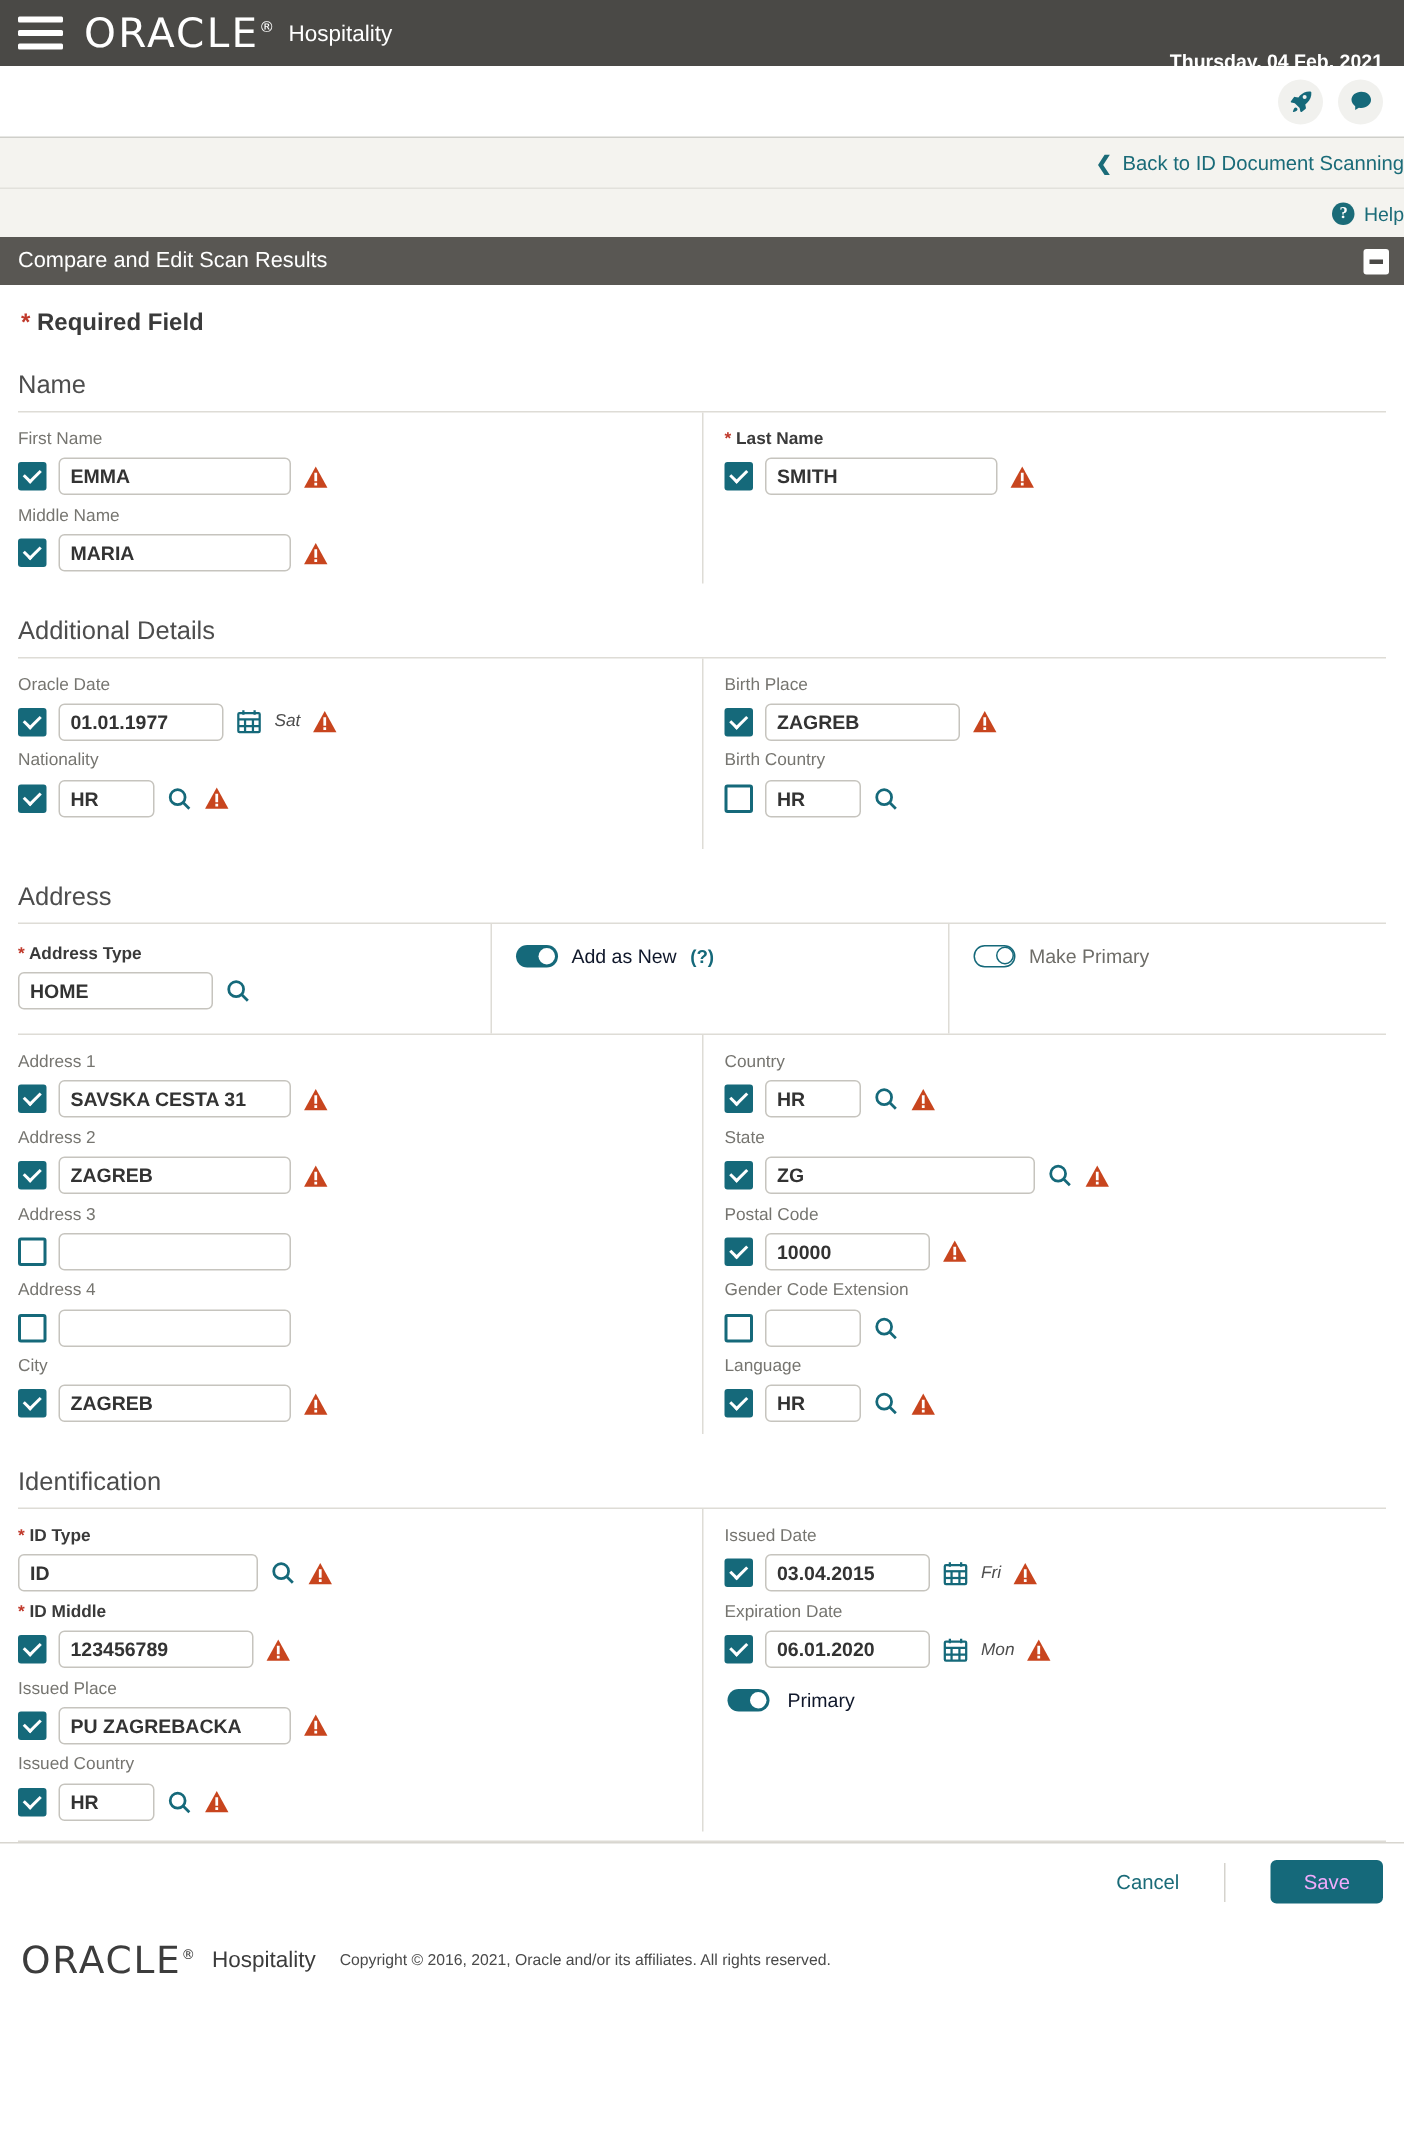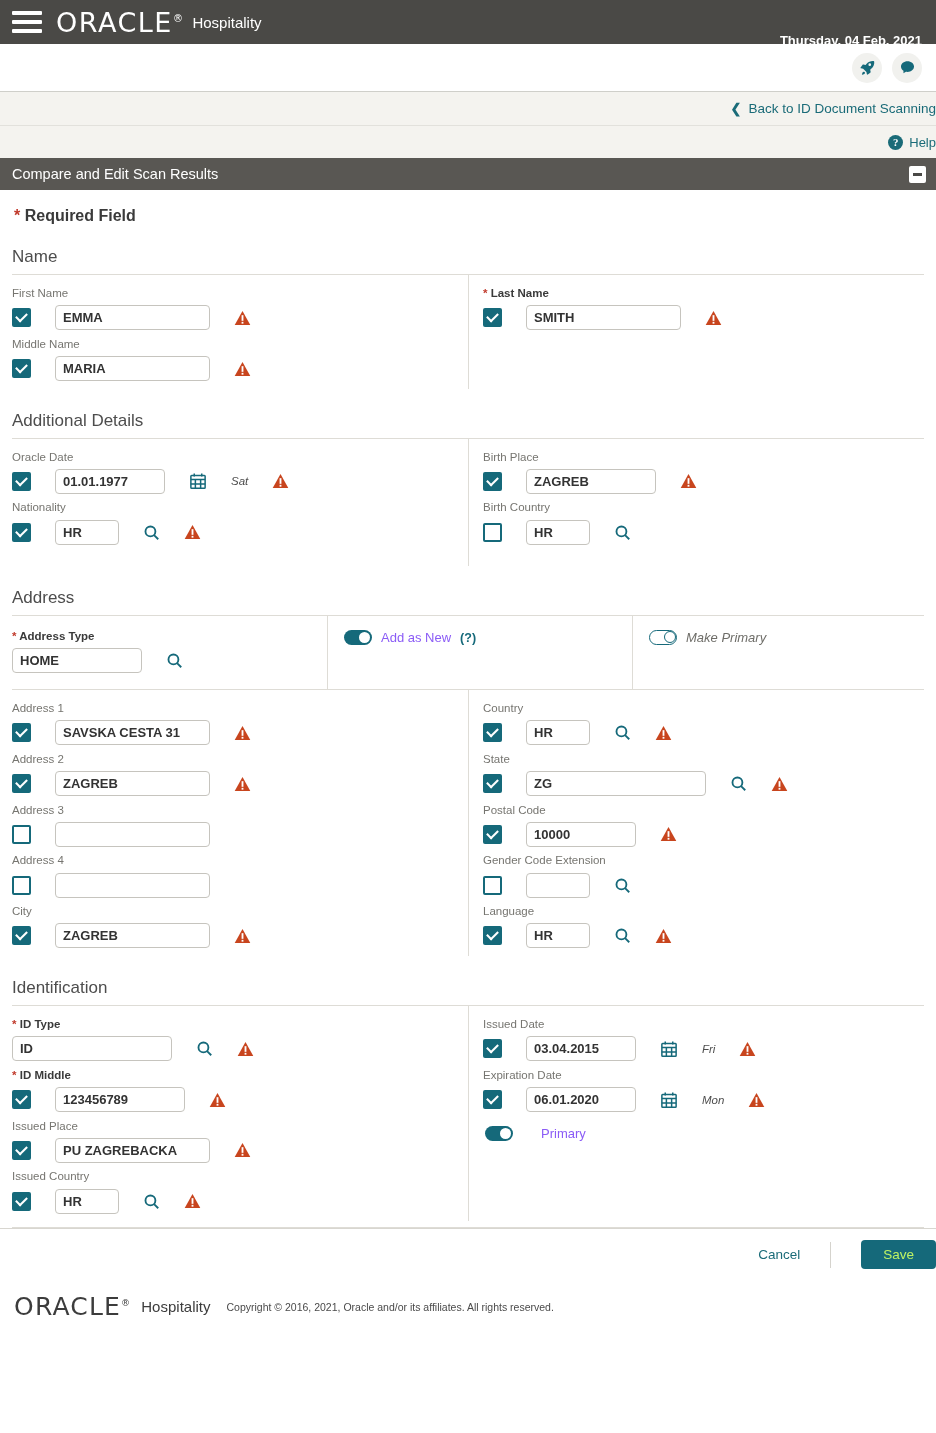--- a/index.html
+++ b/index.html
@@ -103,21 +103,21 @@
 
   .cols { display: flex; position: relative; }
   .col { width: 50%; padding-top: 12px; }
   .col.left { padding-right: 10px; }
   .col.right { padding-left: 14px; }
   .col-divider { border-left: 1px solid #dedcd6; }
 
   .field { margin-bottom: 6px; }
   .field-label { font-size: 11.5px; color: #767570; margin-bottom: 3px; line-height: 1.2; }
   .field-label.req { color: #3a3a3a; font-weight: bold; font-size: 11.5px; }
-  .field-row { display: flex; align-items: center; gap: 24px; height: 28px; }
+  .field-row { display: flex; align-items: center; gap: 8px; height: 28px; }
 
   
   .cbox {
     width: 19px; height: 19px; border-radius: 2px; flex: 0 0 19px;
     display: flex; align-items: center; justify-content: center; cursor: pointer;
   }
   .cbox.on { background: #15697a; }
   .cbox.on::after {
     content: ""; width: 9px; height: 5px;
     border-left: 2.2px solid #fff; border-bottom: 2.2px solid #fff;
@@ -165,44 +165,44 @@
   .toggle.on { background: #15697a; }
   .toggle.on::after {
     content: ""; position: absolute; width: 11px; height: 11px; border-radius: 50%;
     background: #fff; top: 2px; right: 2px;
   }
   .toggle.off { background: #fff; border: 1.6px solid #15697a; }
   .toggle.off::after {
     content: ""; position: absolute; width: 10px; height: 10px; border-radius: 50%;
     background: #fff; border: 1.6px solid #15697a; top: -0.3px; right: -0.3px;
   }
-  .toggle-label { font-size: 13px; color: #8b5cf6; }
+  .toggle-label { font-size: 13px; color: #0f172a; }
   .toggle-label.dim { color: #6e6d68; }
   .hint-q { color: #15697a; font-size: 12.5px; font-weight: bold; cursor: pointer; }
 
   
   .addr-type-row { display: flex; align-items: stretch; }
   .atr-cell { padding: 14px 0 14px 0; }
   .atr-1 { width: 315px; }
   .atr-2 { width: 305px; border-left: 1px solid #dedcd6; padding-left: 16px; display: flex; align-items: flex-start; }
-  .atr-3 { flex: 1; border-left: 1px solid #dedcd6; padding-left: 16px; display: flex; align-items: flex-start; font-style: italic; }
+  .atr-3 { flex: 1; border-left: 1px solid #dedcd6; padding-left: 16px; display: flex; align-items: flex-start; }
 
   
   .action-bar {
     border-top: 1px solid #d8d6d0; background: #fff;
     height: 52px; display: flex; align-items: center; justify-content: flex-end;
-    gap: 12px;
+    padding-right: 14px; gap: 12px;
   }
   .btn-cancel {
     color: #1a6b78; font-size: 13.5px; background: none; border: none;
     cursor: pointer; padding: 0 18px; font-family: "Liberation Sans", sans-serif;
   }
   .vsep { width: 1px; height: 26px; background: #d5d3cd; }
   .btn-save {
-    background: #15697a; color: #bef264; border: none; border-radius: 4px;
+    background: #15697a; color: #f0abfc; border: none; border-radius: 4px;
     font-size: 13.5px; height: 29px; padding: 0 22px; cursor: pointer;
     margin-left: 18px; font-family: "Liberation Sans", sans-serif;
   }
 
   .page-footer {
     display: flex; align-items: center; gap: 10px;
     padding: 14px 0 12px 14px; background: #fff;
   }
   .footer-oracle {
     font-family: "DejaVu Sans", sans-serif; font-size: 25px; letter-spacing: 1.2px;

